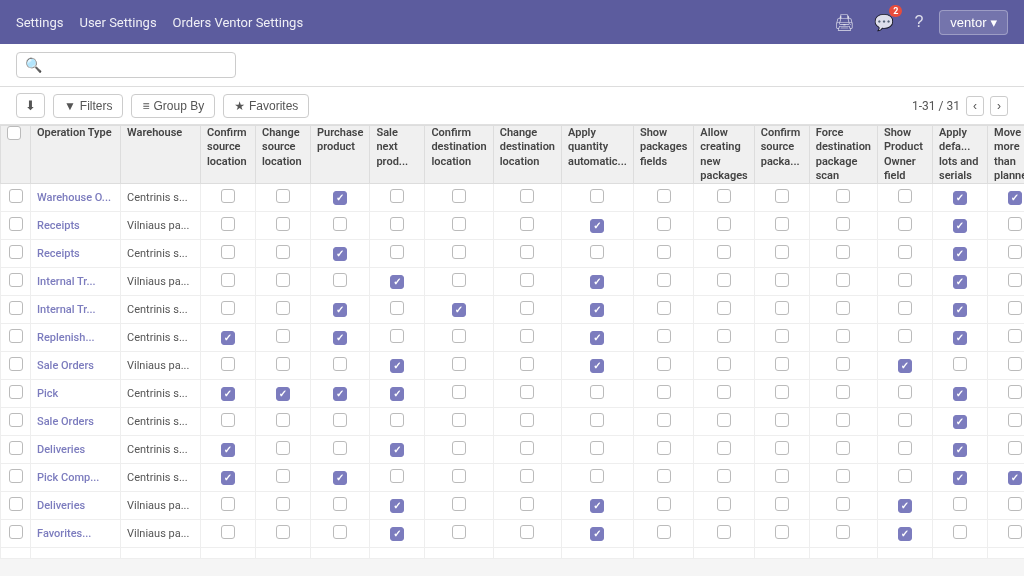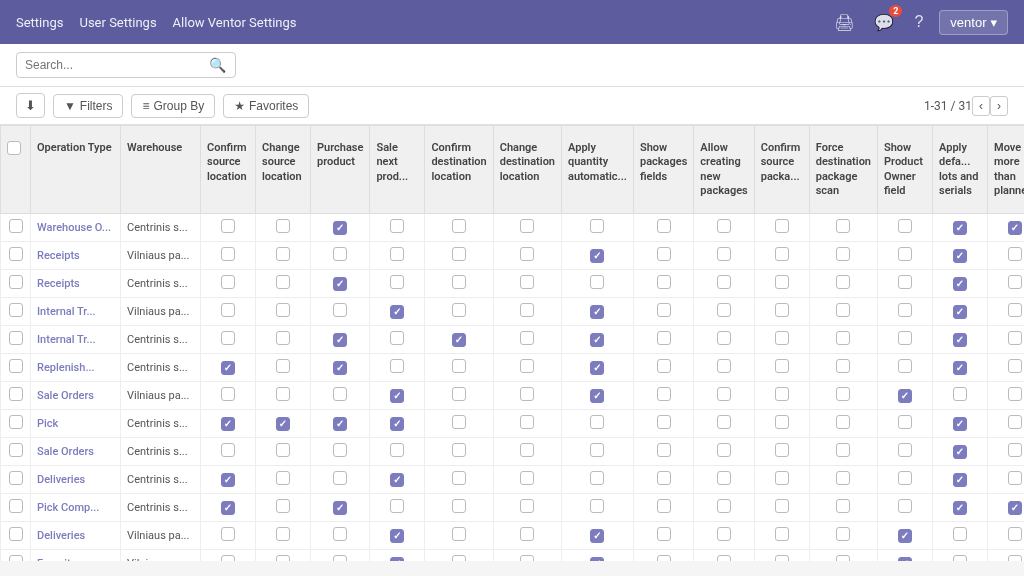--- a/index.html
+++ b/index.html
@@ -105,21 +105,21 @@
       background: none; border: 1px solid #ccc; border-radius: 4px;
       padding: 4px 8px; cursor: pointer; font-size: 13px; color: #555;
     }
     .filter-btn, .groupby-btn, .favorites-btn {
       background: none; border: 1px solid #ccc; border-radius: 4px;
       padding: 4px 10px; cursor: pointer; font-size: 12px; color: #555;
       display: flex; align-items: center; gap: 4px;
     }
     .pagination {
       margin-left: auto;
-      display: flex; align-items: center; gap: 0;
+      display: flex; align-items: center; gap: 6px;
       font-size: 12px; color: #555;
     }
     .page-nav-btn {
       background: none; border: 1px solid #ccc; border-radius: 3px;
       padding: 2px 6px; cursor: pointer; color: #555; font-size: 12px;
     }
 
     
     .table-container {
       overflow: auto;
@@ -127,21 +127,21 @@
     }
     table {
       border-collapse: collapse;
       width: 100%;
       font-size: 11px;
       background: white;
     }
     thead th {
       background: #f0f0f0;
       border: 1px solid #ddd;
-      padding: 15px 6px;
+      padding: 0 6px;
       text-align: left;
       font-weight: 600;
       color: #444;
       white-space: normal;
       vertical-align: top;
       min-width: 55px;
       line-height: 1.3;
       position: sticky;
       top: 0;
       z-index: 1;
@@ -186,39 +186,38 @@
     .op-type-link { color: #7c7cbe; cursor: pointer; font-weight: 500; }
     .warehouse-text { color: #555; }
   </style>
 </head>
 <body>
 
 <header class="app-header">
   <nav class="nav-links">
     <a class="nav-link">Settings</a>
     <a class="nav-link">User Settings</a>
-    <a class="nav-link">Allow Ventor Settings</a>
+    <a class="nav-link">Orders Ventor Settings</a>
   </nav>
   <div class="header-right">
     <button class="header-icon-btn">🖨</button>
     <div class="notification-badge">
       <button class="header-icon-btn">💬</button>
       <span class="badge">2</span>
     </div>
     <button class="header-icon-btn">?</button>
     <button class="user-btn">
       <span>ventor</span>
       <span>▾</span>
     </button>
   </div>
 </header>
 
 <div class="sub-header">
   <div class="search-box">
-    <input type="text" placeholder="Search..." style="">
     <span class="search-icon">🔍</span>
   </div>
 </div>
 
 <div class="toolbar">
   <button class="download-btn">⬇</button>
   <button class="filter-btn">
     <span>▼</span>
     <span>Filters</span>
   </button>

